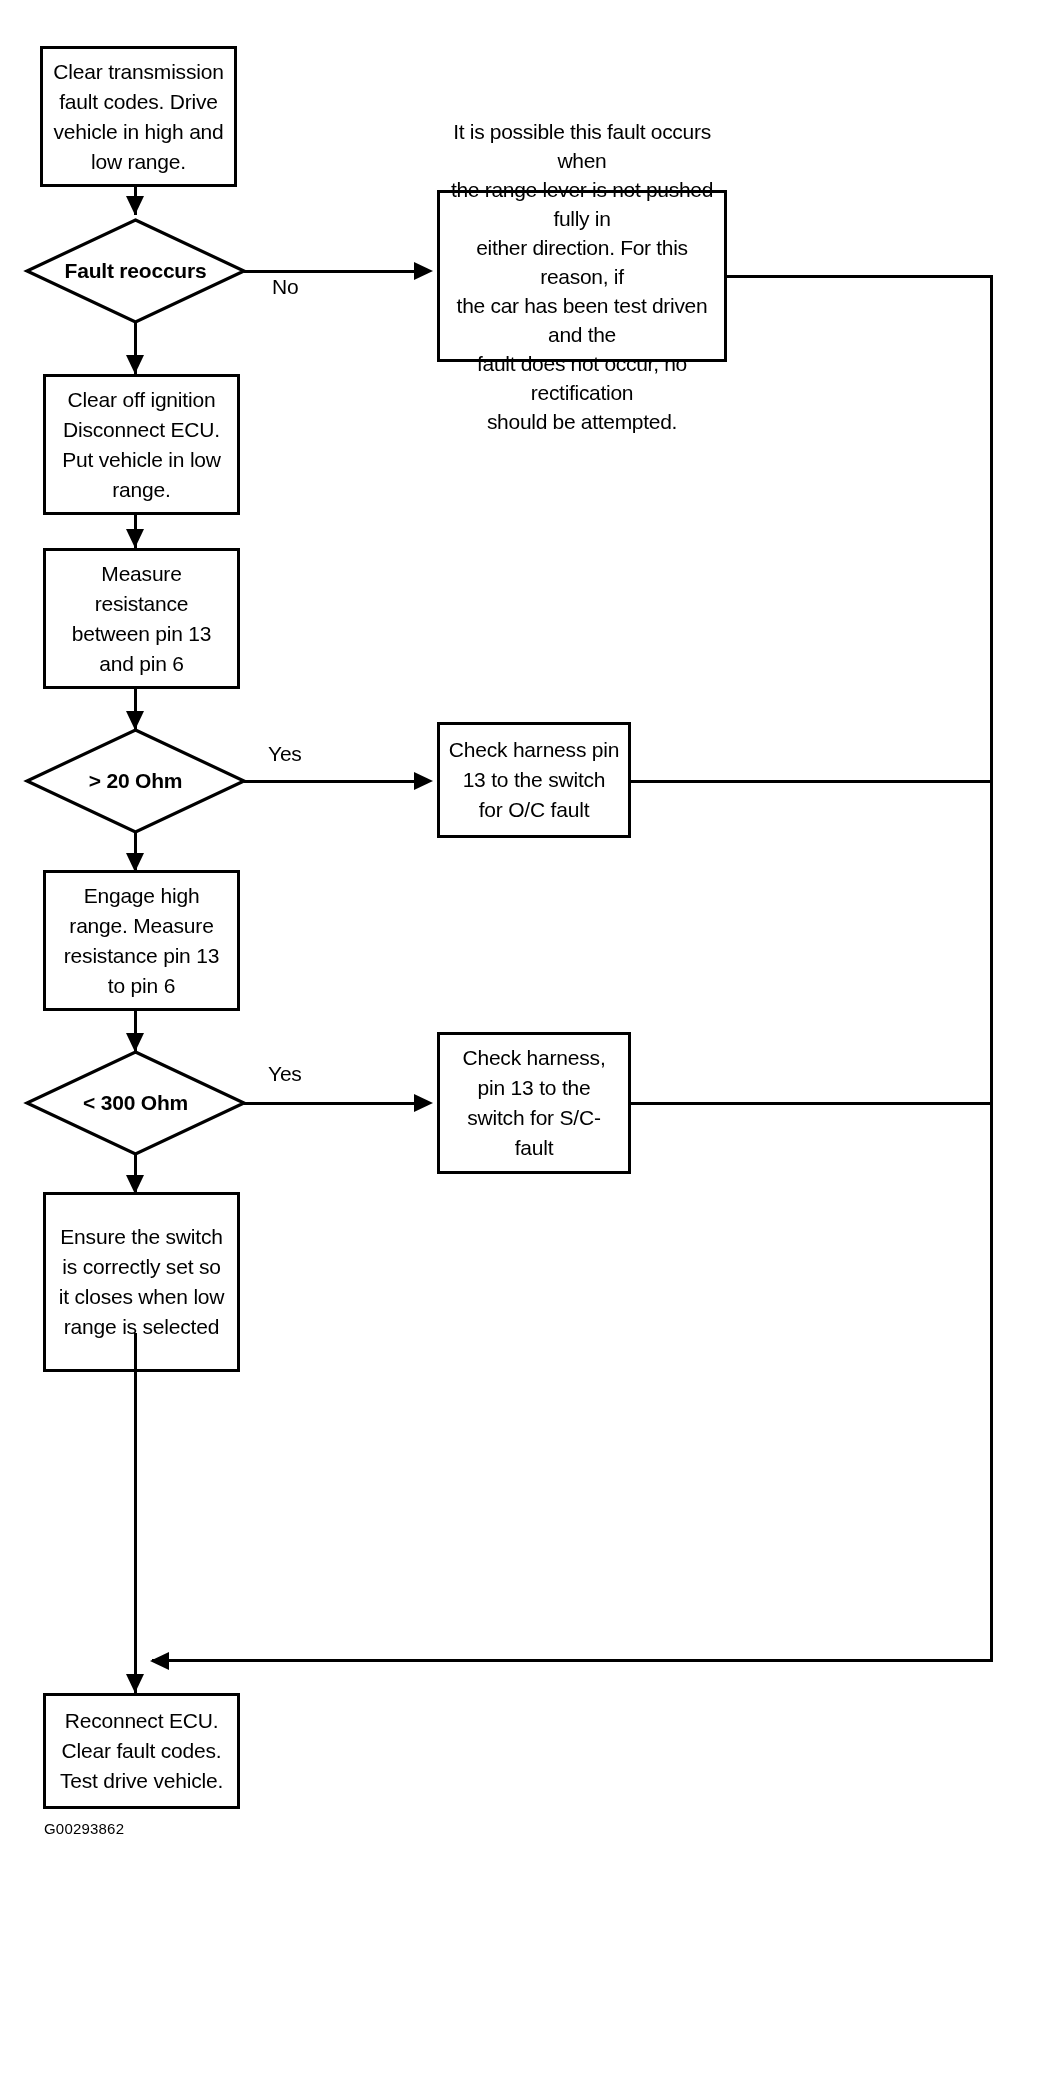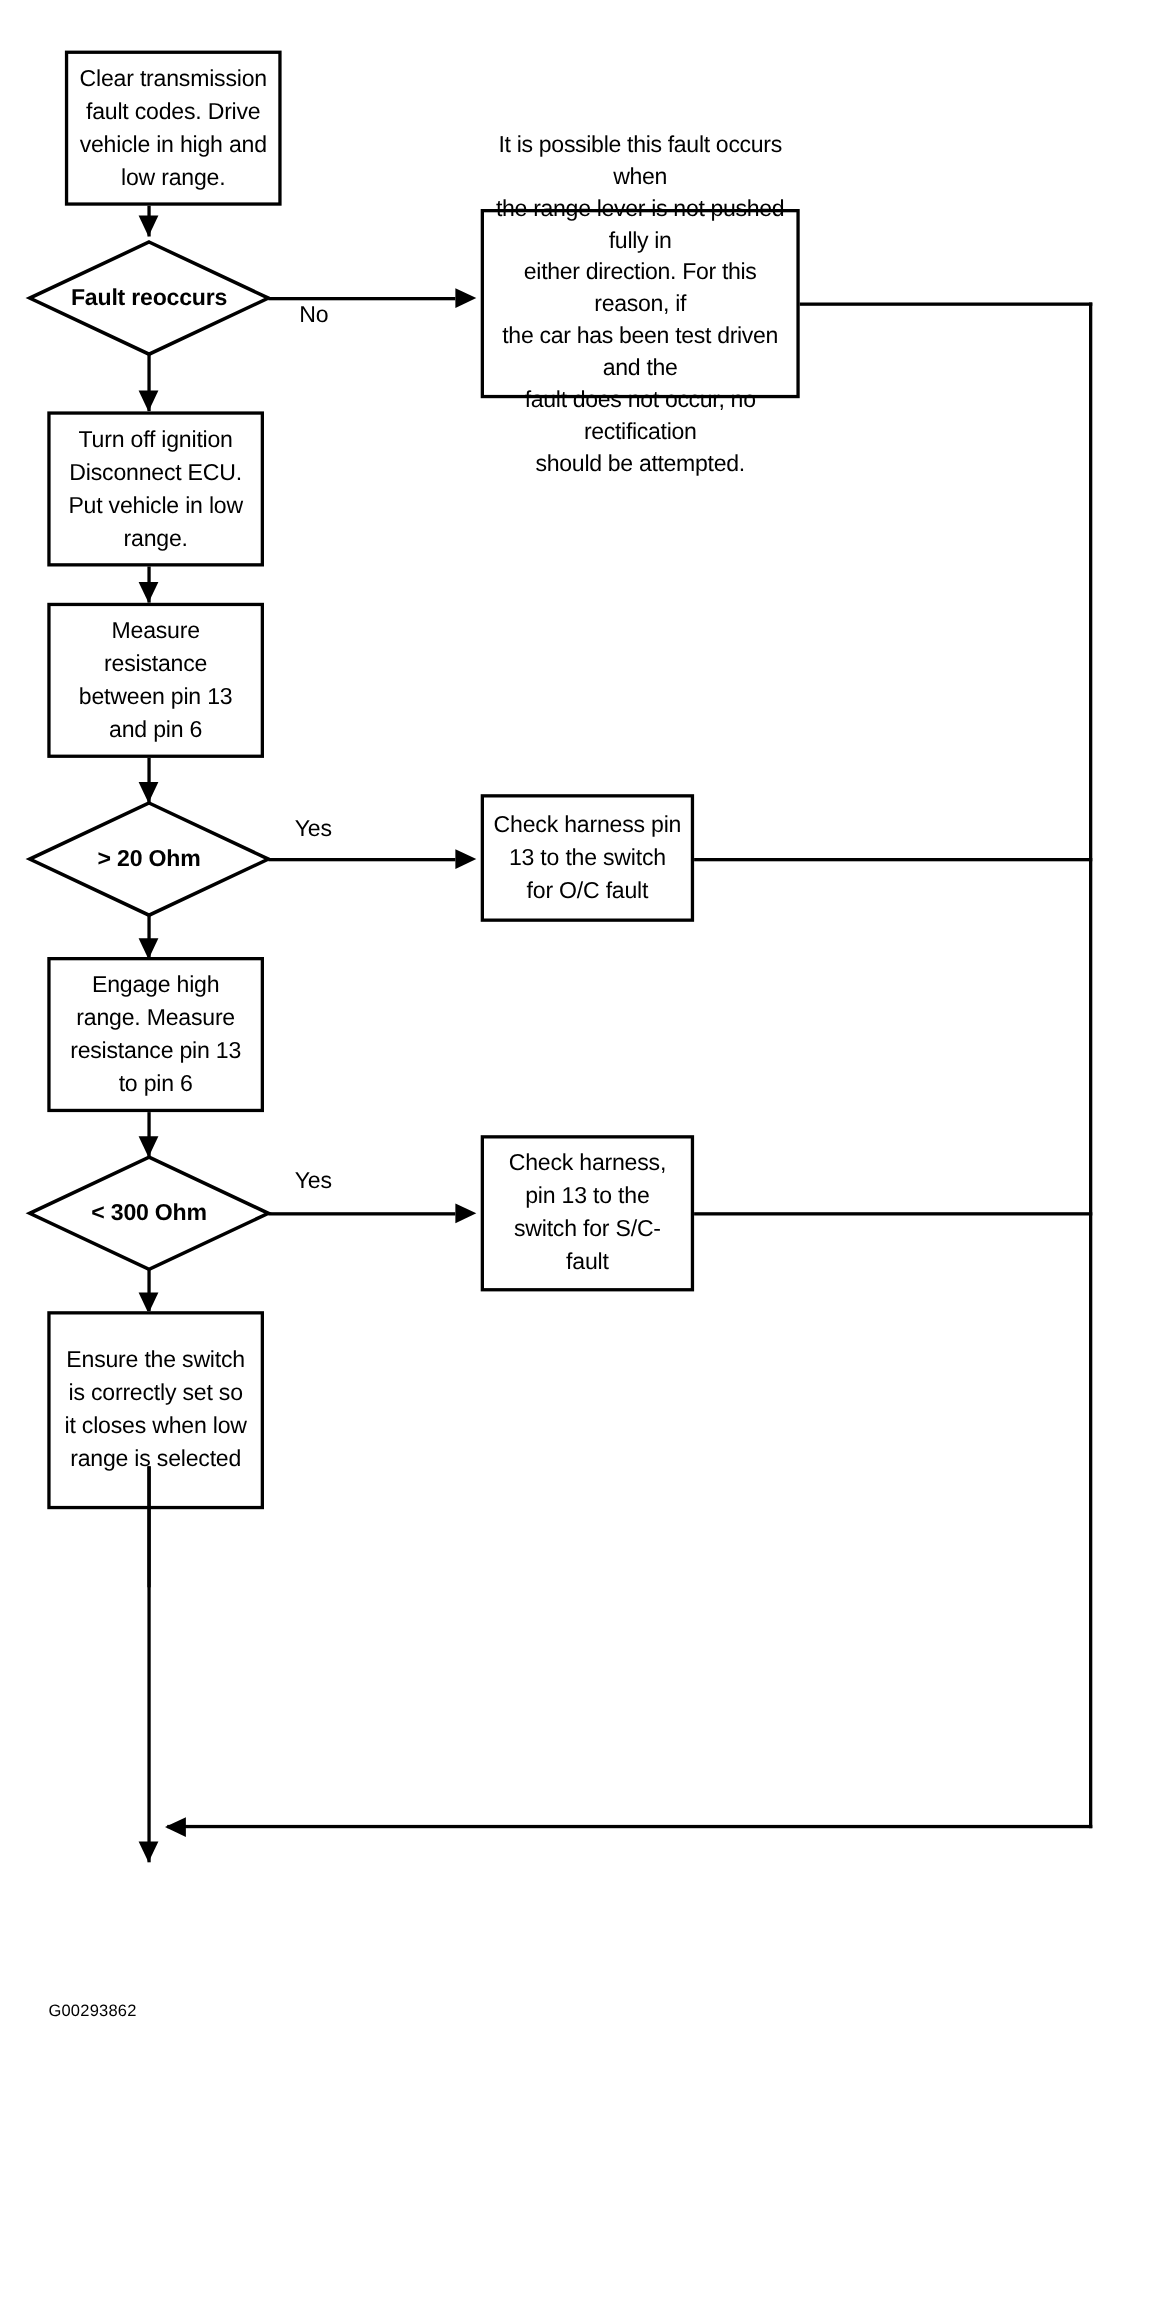--- a/index.html
+++ b/index.html
@@ -126,21 +126,21 @@
     font-size: 15px;
     letter-spacing: 0.2px;
     white-space: nowrap;
   }
 </style>
 </head>
 <body>
 
 <div id="flow-root">
 
-  <div class="node box" style="left:59px; top:46px; width:197px; height:141px;">
+  <div class="node box" style="left:40px; top:46px; width:197px; height:141px;">
     <div class="txt">Clear transmission
 fault codes.  Drive
 vehicle in high and
 low range.</div>
   </div>
 
   <div class="vline" style="left:134px; top:187px; height:28px;"></div>
   <div class="arrow-down" style="left:126px; top:196px;"></div>
 
   <div class="diamond" style="left:25px; top:218px; width:221px; height:106px;">
@@ -164,21 +164,21 @@
   </div>
 
   <div class="hline" style="left:727px; top:275px; width:266px;"></div>
 
   <div class="vline" style="left:990px; top:275px; height:1387px;"></div>
 
   <div class="vline" style="left:134px; top:322px; height:52px;"></div>
   <div class="arrow-down" style="left:126px; top:355px;"></div>
 
   <div class="node box" style="left:43px; top:374px; width:197px; height:141px;">
-    <div class="txt">Turn off ignition
+    <div class="txt">Clear off ignition
 Disconnect ECU.
 Put vehicle in low
 range.</div>
   </div>
 
   <div class="vline" style="left:134px; top:515px; height:33px;"></div>
   <div class="arrow-down" style="left:126px; top:529px;"></div>
 
   <div class="node box" style="left:43px; top:548px; width:197px; height:141px;">
     <div class="txt">Measure
@@ -253,16 +253,21 @@
   </div>
 
   <div class="vline" style="left:134px; top:1333px; height:110px;"></div>
 
   <div class="hline" style="left:152px; top:1659px; width:841px;"></div>
   <div class="arrow-left" style="left:150px; top:1652px;"></div>
 
   <div class="vline" style="left:134px; top:1333px; height:360px;"></div>
   <div class="arrow-down" style="left:126px; top:1674px;"></div>
 
+  <div class="node box" style="left:43px; top:1693px; width:197px; height:116px;">
+    <div class="txt">Reconnect ECU.
+Clear fault codes.
+Test drive vehicle.</div>
+  </div>
 
   <div class="caption" style="left:44px; top:1820px;">G00293862</div>
 
 </div>
 
 </body></html>

